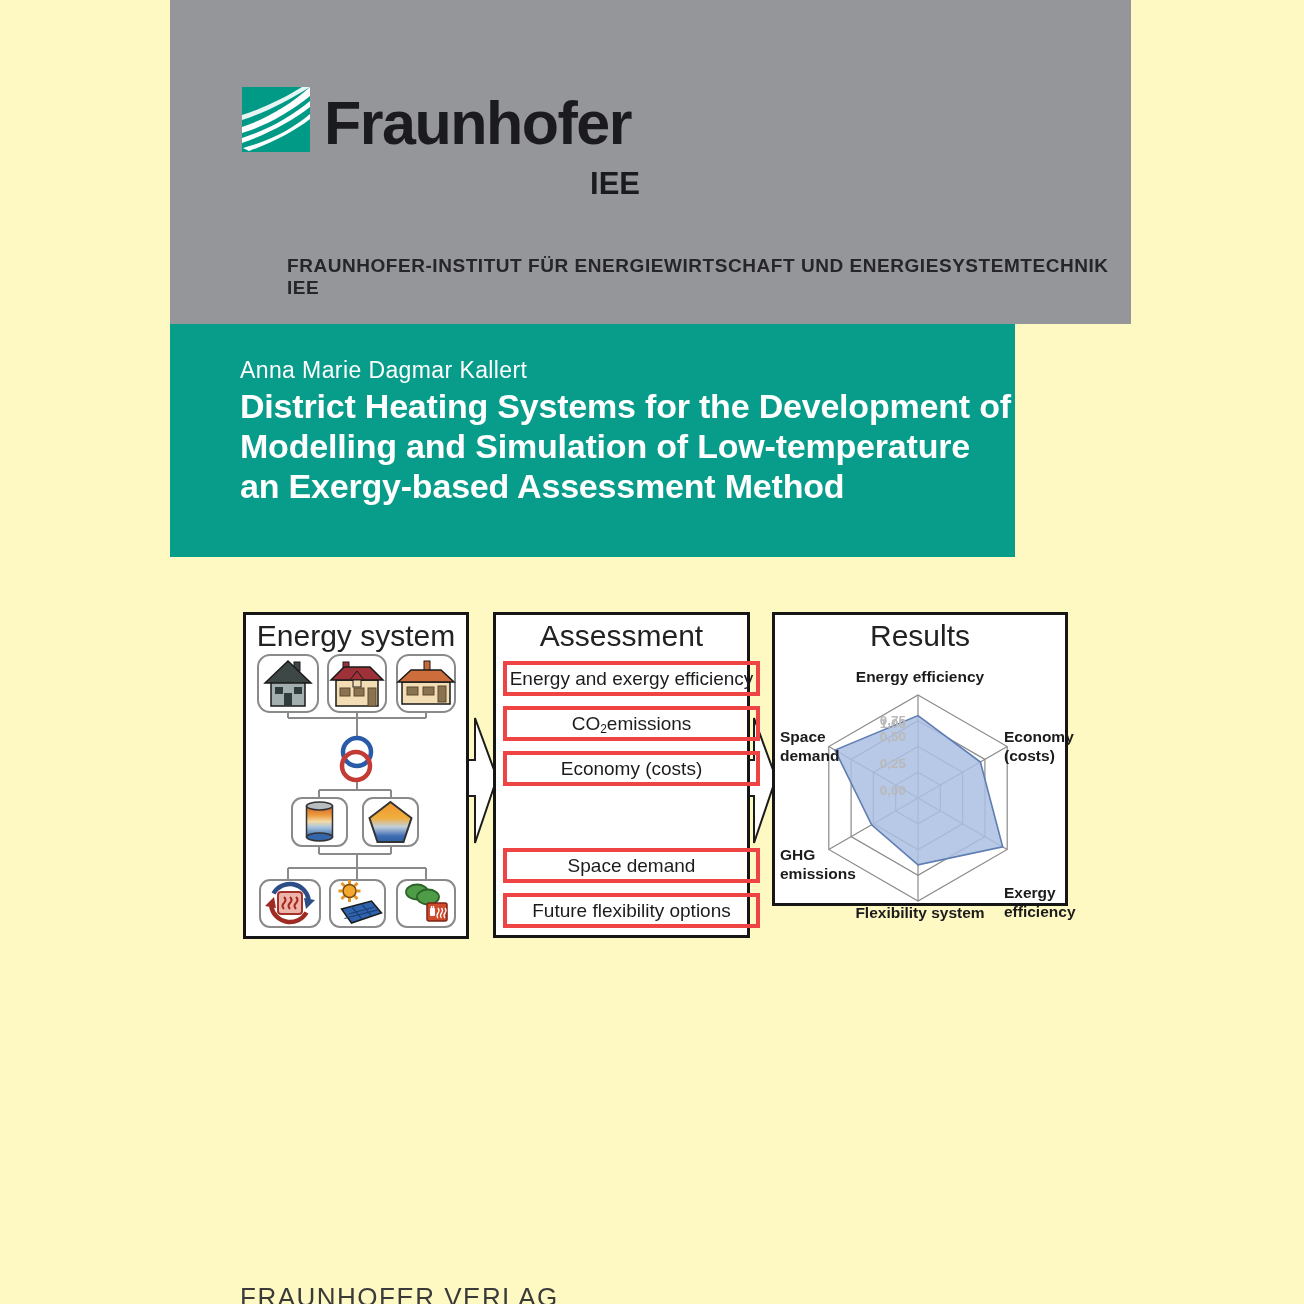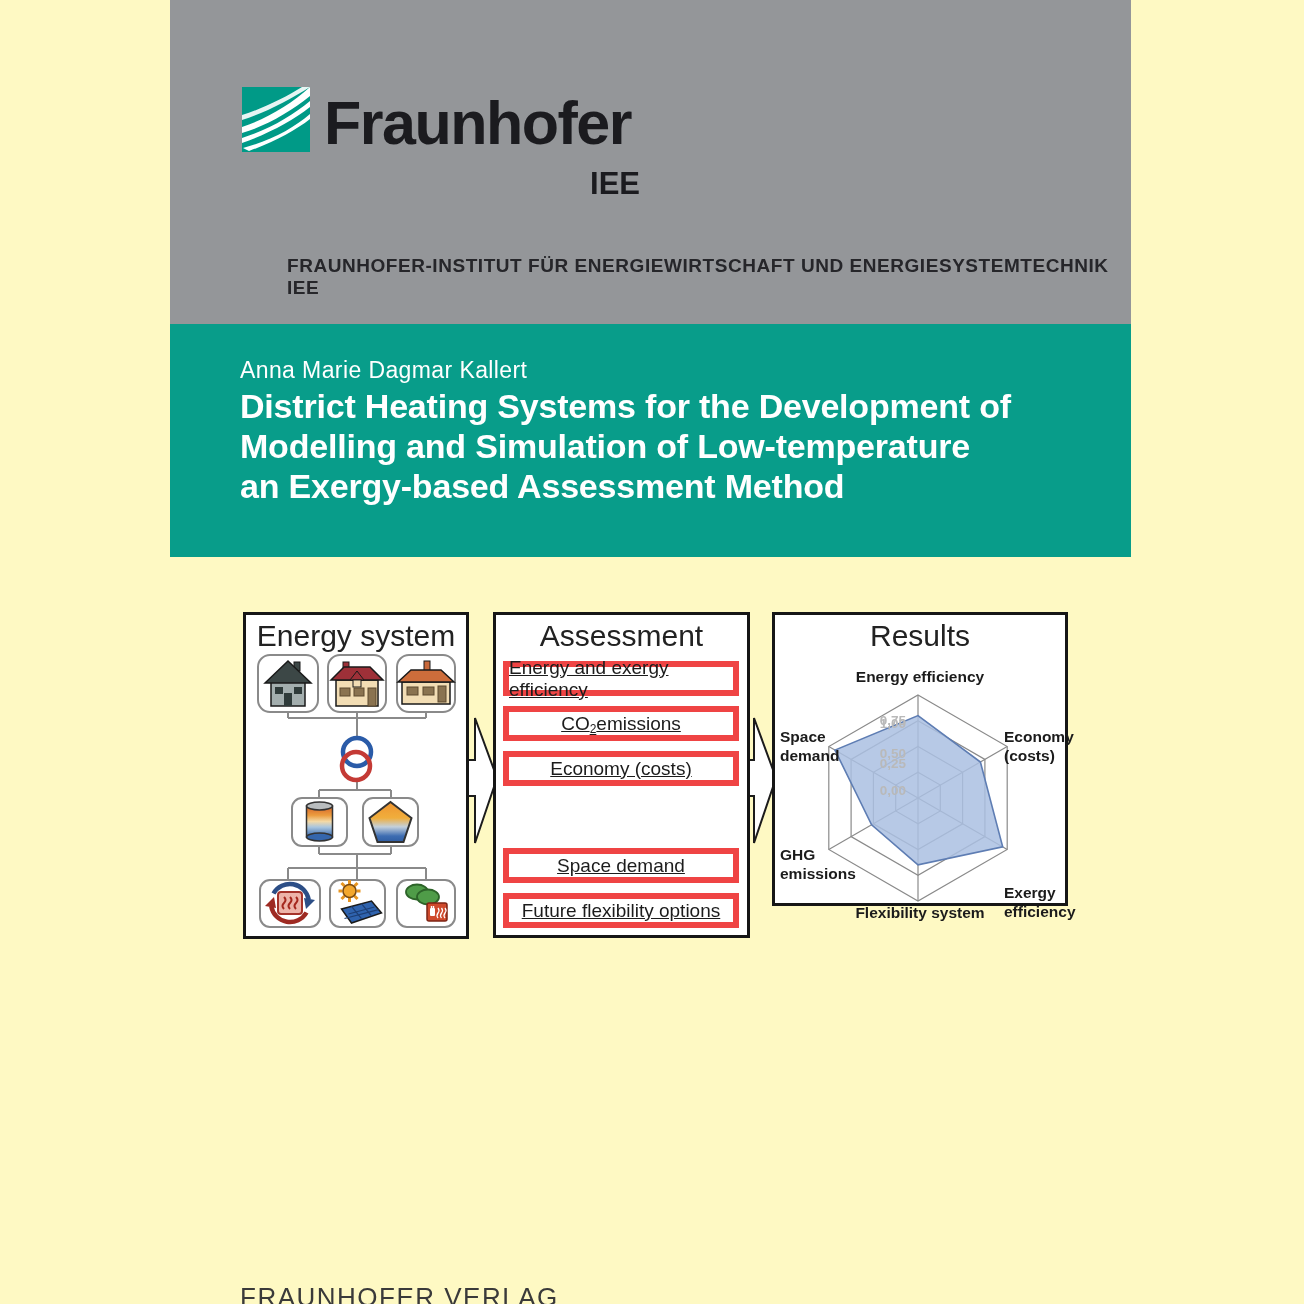--- a/index.html
+++ b/index.html
@@ -10,51 +10,51 @@
   .header-block{position:absolute;left:170px;top:0;width:961px;height:324px;background:#949699;}
   .logo-square{position:absolute;left:72px;top:87px;width:68px;height:65px;}
   .brand-text{position:absolute;left:154px;top:88px;font-size:61px;font-weight:bold;
               color:#1b1b1f;letter-spacing:-1.5px;}
   .brand-unit{position:absolute;left:370px;top:166px;width:100px;text-align:right;
               font-size:31px;font-weight:bold;color:#1b1b1f;}
   .institute{position:absolute;left:70px;top:255px;font-size:19px;font-weight:bold;
              letter-spacing:0.55px;color:#26262a;margin-left:47px;}
 
   
-  .banner-block{position:absolute;left:170px;top:324px;width:961px;height:233px;background:#089d8a;}
+  .banner-block{position:absolute;left:170px;top:324px;width:845px;height:233px;background:#089d8a;}
   .author{position:absolute;left:70px;top:33px;font-size:23px;color:#fff;letter-spacing:0.4px;}
   .book-title{position:absolute;left:70px;top:62px;font-size:34px;font-weight:bold;color:#fff;
               line-height:40px;letter-spacing:-0.2px;}
 
   
   .dbox{position:absolute;background:#fff;border:3px solid #161616;box-sizing:border-box;z-index:2;}
   .box-energy{left:243px;top:612px;width:226px;height:327px;}
   .box-assessment{left:493px;top:612px;width:257px;height:326px;}
   .box-results{left:772px;top:612px;width:296px;height:294px;}
   .box-title{text-align:center;font-size:30px;color:#222;margin-top:4px;}
 
   .flow-arrow{position:absolute;top:715px;width:62px;height:131px;z-index:1;}
   .arrow-1{left:439px;} .arrow-2{left:718px;}
 
   .energy-svg{position:absolute;left:-3px;top:-3px;}
 
-  .ass-item{position:absolute;left:7px;width:236px;height:35px;border:6px solid #ef4444;
+  .ass-item{position:absolute;left:7px;width:257px;height:35px;border:4px solid #ef4444;
             box-sizing:border-box;display:flex;align-items:center;justify-content:center;
-            font-size:19px;color:#1c1c1c;text-decoration:underline;}
+            font-size:19px;color:#1c1c1c;}
   .ai-0{top:46px;} .ai-1{top:91px;} .ai-2{top:136px;} .ai-3{top:233px;} .ai-4{top:278px;}
   .sub{font-size:12px;position:relative;bottom:-5px;}
 
   
   .radar-wrap{position:absolute;left:-3px;top:-3px;width:296px;height:326px;}
   .radar-svg{position:absolute;left:0;top:0;}
   .ring,.spoke{fill:none;stroke:#8a8a8a;stroke-width:1.2px;}
   .radar-data{fill-opacity:0.85;stroke-width:1.6px;}
   .tick{position:absolute;left:74px;width:60px;text-align:right;font-size:13.5px;
         font-weight:bold;color:#b9b9b9;}
-  .tk-0{top:75px;margin-top:29px;} .tk-1{top:101px;} .tk-2{top:134px;} .tk-3{top:144px;} .tk-4{top:171px;}
+  .tk-0{top:75px;margin-top:29px;} .tk-1{top:101px;} .tk-2{top:117px;} .tk-3{top:144px;} .tk-4{top:171px;}
   .axis-label{position:absolute;font-size:15.5px;font-weight:600;color:#1b1b1b;line-height:19px;}
   .al-energy{left:0;top:55px;width:296px;text-align:center;}
   .al-economy{left:232px;top:115px;width:75px;}
   .al-exergy{left:232px;top:233px;width:75px;margin-top:38px;}
   .al-flex{left:0;top:291px;width:296px;text-align:center;}
   .al-ghg{left:8px;top:233px;width:80px;}
   .al-space{left:8px;top:115px;width:62px;}
 
   
   .publisher{position:absolute;left:240px;top:1282px;font-size:26px;letter-spacing:1.5px;color:#3a3a3a;}

